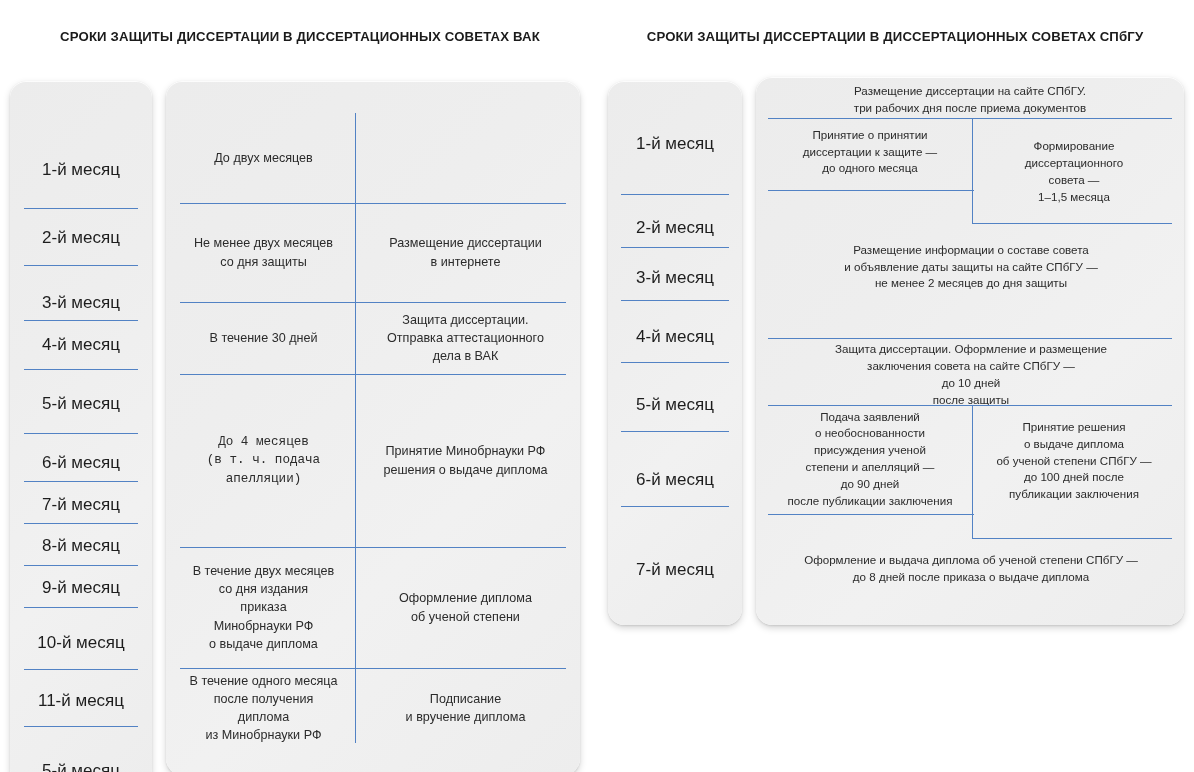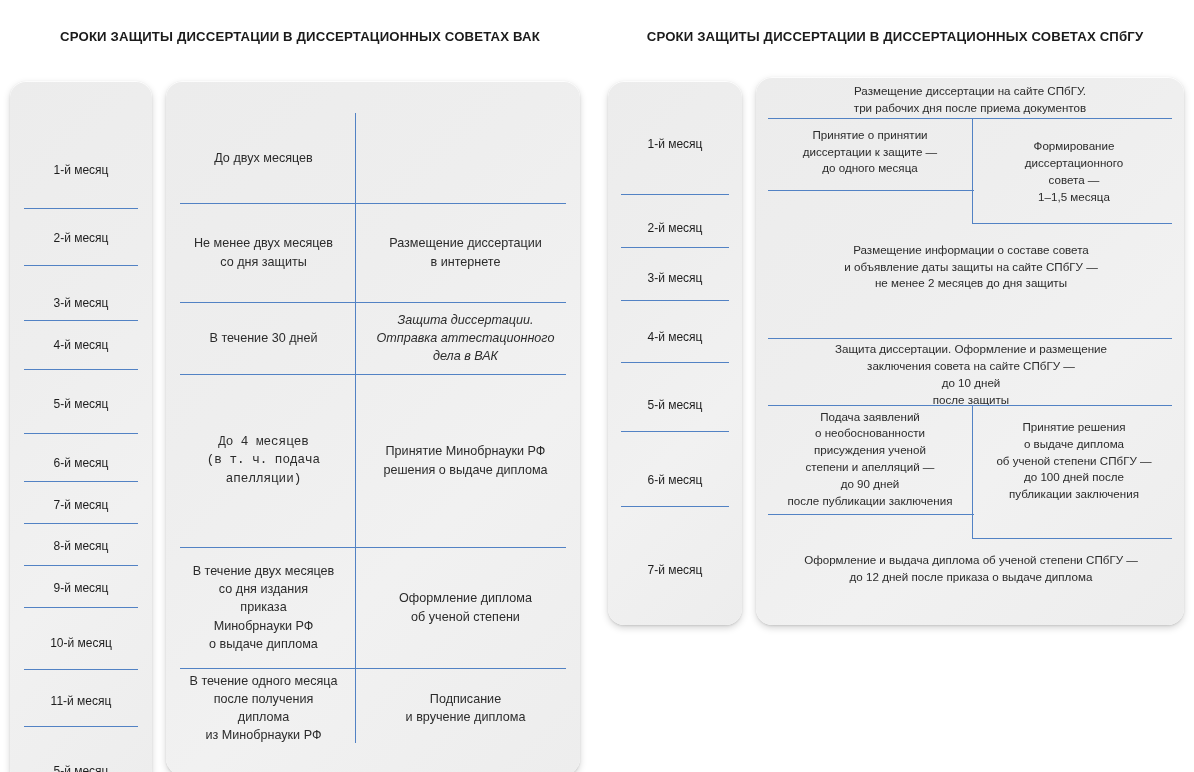--- a/index.html
+++ b/index.html
@@ -41,21 +41,21 @@
     box-shadow:inset 0 1px 0 rgba(255,255,255,.85);
     pointer-events:none;
   }
 
   
   .months{}
   .month-cell{
     position:absolute;
     left:0;right:0;
     display:flex;align-items:center;justify-content:center;
-    font-size:12px;
+    font-size:17px;
     color:#1d1d1d;
     line-height:1.2;
   }
   .month-rule{
     position:absolute;
     height:0;
     border-top:1.6px solid #5282c4;
   }
 
   
@@ -139,21 +139,21 @@
     <div class="h-rule" style="left:14px;right:14px;top:587px;"></div>
 
     <div class="cell-text" style="left:6px;top:32px;width:183px;height:90px;">До двух месяцев</div>
 
     <div class="cell-text" style="left:6px;top:122px;width:183px;height:99px;">Не менее двух месяцев
 со дня защиты</div>
     <div class="cell-text" style="left:191px;top:122px;width:217px;height:99px;">Размещение диссертации
 в интернете</div>
 
     <div class="cell-text" style="left:6px;top:221px;width:183px;height:72px;">В течение 30 дней</div>
-    <div class="cell-text" style="left:191px;top:221px;width:217px;height:72px;font-style:italic;">Защита диссертации.
+    <div class="cell-text" style="left:191px;top:221px;width:217px;height:72px;">Защита диссертации.
 Отправка аттестационного
 дела в ВАК</div>
 
     <div class="cell-text" style="left:6px;top:293px;width:183px;height:173px;font-family:Liberation Mono, monospace;">До 4 месяцев
 (в т. ч. подача
 апелляции)</div>
     <div class="cell-text" style="left:191px;top:293px;width:217px;height:173px;">Принятие Минобрнауки РФ
 решения о выдаче диплома</div>
 
     <div class="cell-text" style="left:6px;top:466px;width:183px;height:121px;">В течение двух месяцев
@@ -243,16 +243,16 @@
 
     <div class="cell-text small" style="left:218px;top:336px;width:200px;height:96px;">Принятие решения
 о выдаче диплома
 об ученой степени СПбГУ —
 до 100 дней после
 публикации заключения</div>
 
     <div class="h-rule" style="left:216px;right:12px;top:461px;"></div>
 
     <div class="cell-text small" style="left:12px;top:468px;width:406px;height:48px;">Оформление и выдача диплома об ученой степени СПбГУ —
-до 12 дней после приказа о выдаче диплома</div>
+до 8 дней после приказа о выдаче диплома</div>
   </div>
 
 </div>
 
 </body></html>

